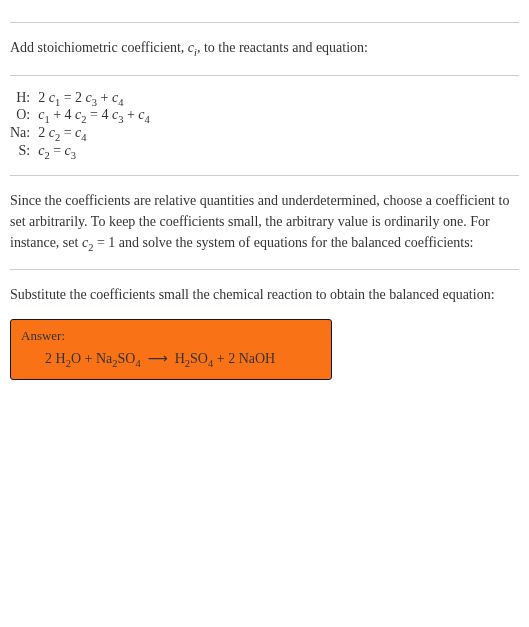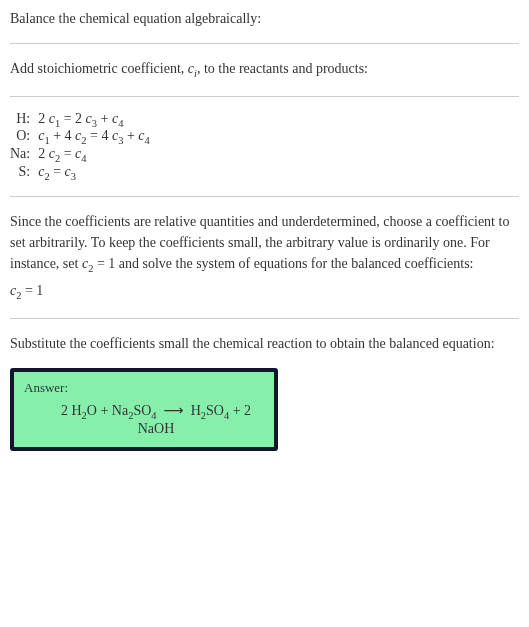--- a/index.html
+++ b/index.html
@@ -33,47 +33,45 @@
     .eq-label {
       display: table-cell;
       text-align: right;
       padding-right: 8px;
       min-width: 28px;
     }
     .eq-val { display: table-cell; }
     .coef-block { margin-top: 4px; }
     .coef-block .line { margin-bottom: 0; }
     .answer-box {
-      border: 4px solid #0f172a;
-      background: #86efac;
+      border: 1px solid #0f172a;
+      background: #f97316;
       border-radius: 3px;
       padding: 8px 10px 10px 10px;
-      width: 268px;
+      width: 322px;
     }
     .answer-box .ans-label {
       font-size: 13px;
       margin-bottom: 6px;
     }
     .answer-box .ans-eq {
       padding-left: 24px;
-      text-align: center;
     }
   </style>
 </head>
 <body>
 
 <div class="section">
-  <div class="line">Balance the chemical equation algebraically:</div>
 </div>
 
 <hr>
 
 <div class="section">
   <div class="line">
-    <span>Add stoichiometric coefficient, </span><i>c<sub>i</sub></i><span>, to the reactants and products:</span>
+    <span>Add stoichiometric coefficient, </span><i>c<sub>i</sub></i><span>, to the reactants and equation:</span>
   </div>
 </div>
 
 <hr>
 
 <div class="section">
   <div class="eq-table">
     <div class="eq-row">
       <div class="eq-label">H:</div>
       <div class="eq-val">2 <i>c</i><sub>1</sub> = 2 <i>c</i><sub>3</sub> + <i>c</i><sub>4</sub></div>
@@ -93,21 +91,20 @@
   </div>
 </div>
 
 <hr>
 
 <div class="section">
   <div class="line">
     <span>Since the coefficients are relative quantities and underdetermined, choose a coefficient to set arbitrarily. To keep the coefficients small, the arbitrary value is ordinarily one. For instance, set </span><i>c</i><sub>2</sub> = 1<span> and solve the system of equations for the balanced coefficients:</span>
   </div>
   <div class="coef-block">
-    <div class="line"><i>c</i><sub>2</sub> = 1</div>
   </div>
 </div>
 
 <hr>
 
 <div class="section">
   <div class="line">Substitute the coefficients small the chemical reaction to obtain the balanced equation:</div>
 </div>
 
 <div class="answer-box">

